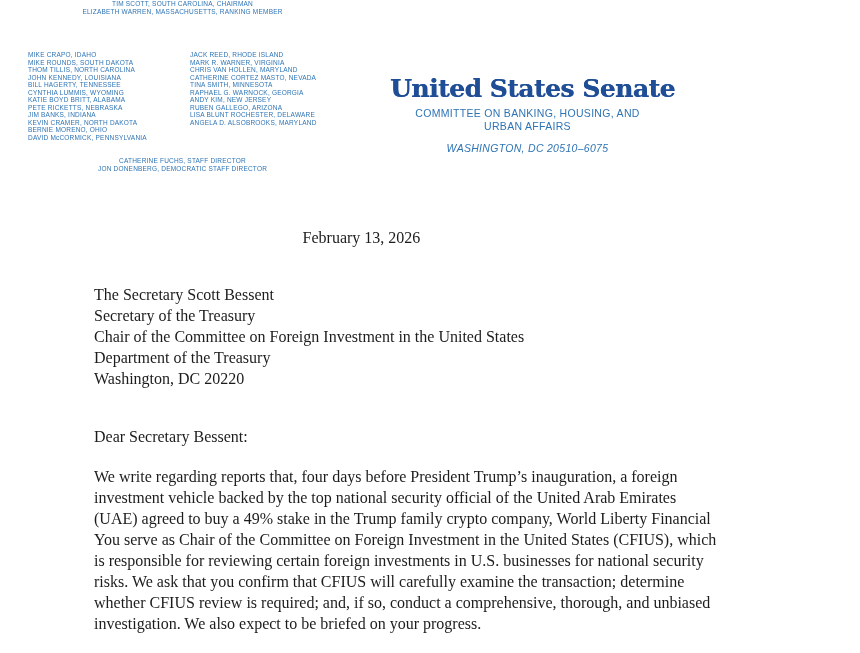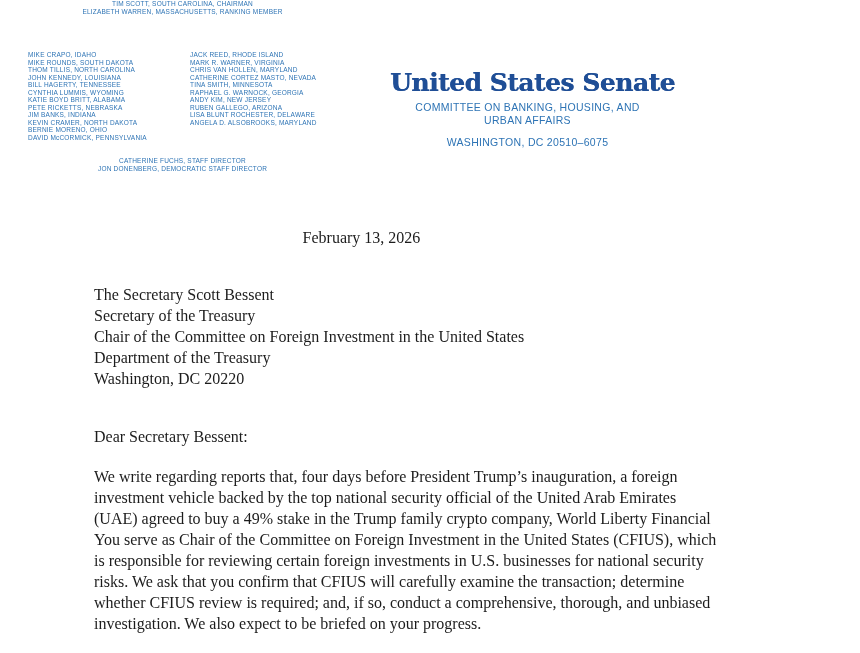--- a/index.html
+++ b/index.html
@@ -24,21 +24,21 @@
   }
   .lh-chairman { left: 0; top: 25; width: 365px; text-align: center; }
   .lh-chairman div { line-height: 8px; }
   .lh-columns { left: 28px; top: 51px; display: flex; }
   .lh-col-left  { width: 162px; }
   .lh-col-right { width: 160px; }
   .lh-staff { left: 0; top: 157px; width: 365px; text-align: center; }
   .lh-staff div { line-height: 8px; }
 
   
-  .seal-block { left: 390px; top: 68px; width: 275px; text-align: center; }
+  .seal-block { left: 390px; top: 74px; width: 275px; text-align: center; }
   .seal-title {
     font-family: "DejaVu Serif", serif;
     font-weight: bold;
     font-size: 25px;
     line-height: 30px;
     color: #1f4e96;
     letter-spacing: -0.5px;
     text-shadow: 0.4px 0 0 #1f4e96;
     white-space: nowrap;
   }
@@ -49,20 +49,21 @@
     letter-spacing: 0.3px;
     color: #2e74b5;
     margin-top: 3px;
   }
   .seal-address {
     font-family: "Liberation Sans", sans-serif;
     font-size: 10.5px;
     letter-spacing: 0.3px;
     color: #2e74b5;
     margin-top: 9px;
+    font-style: italic;
   }
 
   
   .serif16 { font-size: 16px; line-height: 21px; }
   .date-line { left: 0; top: 227px; width: 723px; text-align: center; }
   .recipient { left: 94px; top: 284px; }
   .salutation { left: 94px; top: 426px; }
   .body-text { left: 94px; top: 466px; width: 690px; }
   .body-text div, .recipient div { white-space: nowrap; }
 </style>

